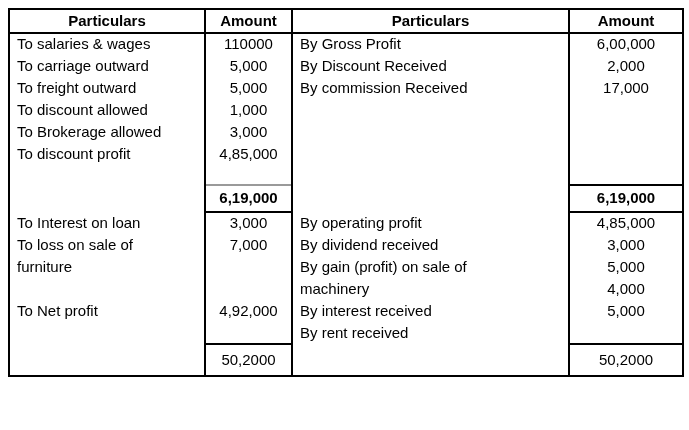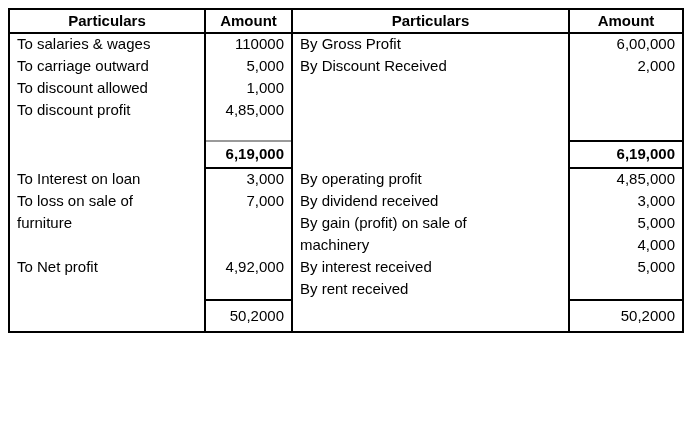--- a/index.html
+++ b/index.html
@@ -41,21 +41,21 @@
     font-weight: bold;
     text-align: center;
     height: 24px;
     border-bottom: 2px solid var(--border);
   }
   tr.row   { height: 22px; }
   tr.spacer { height: 20px; }
   tr.subtotal { height: 27px; font-weight: bold; }
   tr.total { height: 32px; }
   td.particulars { text-align: left; }
-  td.amount { text-align: right; }
+  td.amount { text-align: center; }
   tr.subtotal td.amount { border-bottom: 2px solid var(--border); }
   tr.subtotal td.amount.debit  { border-top: 2px solid var(--gray-rule); }
   tr.subtotal td.amount.credit { border-top: 2px solid var(--border); }
   tr.total td.amount { border-top: 2px solid var(--border); }
 </style>
 </head>
 <body>
 
 <div class="sheet">
   <table class="pl">
@@ -80,22 +80,34 @@
       <td class="particulars">By Gross Profit</td>
       <td class="amount">6,00,000</td>
     </tr>
     <tr class="row">
       <td class="particulars">To carriage outward</td>
       <td class="amount">5,000</td>
       <td class="particulars">By Discount Received</td>
       <td class="amount">2,000</td>
     </tr>
     <tr class="row">
+      <td class="particulars">To freight outward</td>
+      <td class="amount">5,000</td>
+      <td class="particulars">By commission Received</td>
+      <td class="amount">17,000</td>
+    </tr>
+    <tr class="row">
       <td class="particulars">To discount allowed</td>
       <td class="amount">1,000</td>
+      <td class="particulars"></td>
+      <td class="amount"></td>
+    </tr>
+    <tr class="row">
+      <td class="particulars">To Brokerage allowed</td>
+      <td class="amount">3,000</td>
       <td class="particulars"></td>
       <td class="amount"></td>
     </tr>
     <tr class="row">
       <td class="particulars">To discount profit</td>
       <td class="amount">4,85,000</td>
       <td class="particulars"></td>
       <td class="amount"></td>
     </tr>
 

